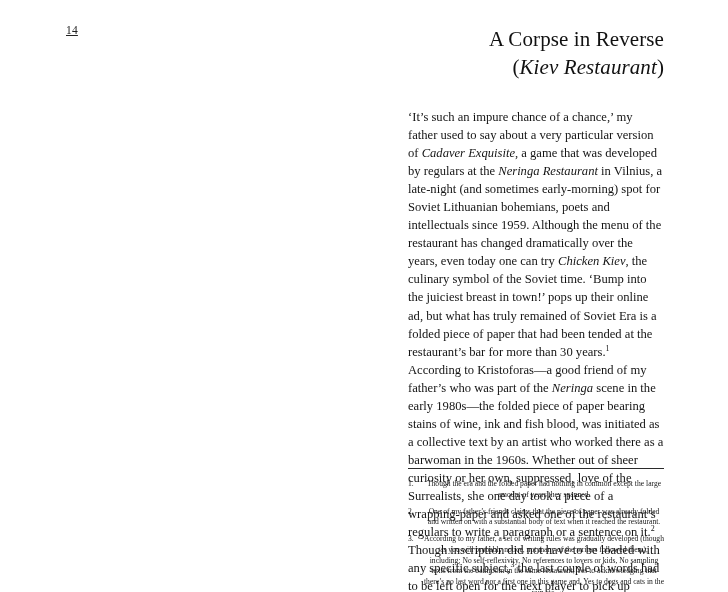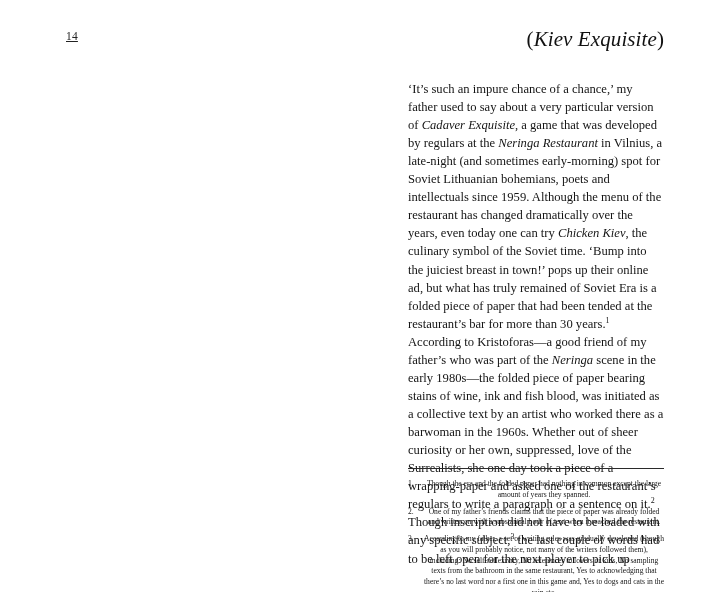--- a/index.html
+++ b/index.html
@@ -15,21 +15,21 @@
     overflow: hidden;
   }
   .page {
     position: relative;
     width: 728px;
     height: 592px;
   }
   .folio {
     position: absolute;
     left: 66px;
-    top: 30px;
+    top: 24px;
     font-size: 11.5px;
     color: #222;
     letter-spacing: 0.2px;
     text-decoration: underline;
   }
   .content {
     position: absolute;
     left: 408px;
     top: 26px;
     width: 256px;
@@ -100,21 +100,22 @@
 </head>
 <body>
 
 <div class="page">
 
   <div class="folio">14</div>
 
   <div class="content">
 
     <div class="title-block">
-      <div class="title-line sub"><span class="paren">(</span><span>Kiev Exquisite</span><span class="paren">)</span></div>
+      <div class="title-line">A Corpse in Reverse</div>
+      <div class="title-line sub"><span class="paren">(</span><span>Kiev Restaurant</span><span class="paren">)</span></div>
     </div>
 
     <div class="body-text">‘It’s such an impure chance of a chance,’ my father used to say about a very particular version of <i>Cadaver Exquisite</i>, a game that was developed by regulars at the <i>Neringa Restaurant</i> in Vilnius, a late-night (and sometimes early-morning) spot for Soviet Lithuanian bohemians, poets and intellectuals since 1959. Although the menu of the restaurant has changed dramatically over the years, even today one can try <i>Chicken Kiev</i>, the culinary symbol of the Soviet time. ‘Bump into the juiciest breast in town!’ pops up their online ad, but what has truly remained of Soviet Era is a folded piece of paper that had been tended at the restaurant’s bar for more than 30 years.<sup>1</sup> According to Kristoforas—a good friend of my father’s who was part of the <i>Neringa</i> scene in the early 1980s—the folded piece of paper bearing stains of wine, ink and fish blood, was initiated as a collective text by an artist who worked there as a barwoman in the 1960s. Whether out of sheer curiosity or her own, suppressed, love of the Surrealists, she one day took a piece of a wrapping-paper and asked one of the restaurant’s regulars to write a paragraph or a sentence on it.<sup>2</sup> Though inscription did not have to be loaded with any specific subject,<sup>3</sup> the last couple of words had to be left open for the next player to pick up</div>
 
   </div>
 
   <div class="rule"></div>
 
   <div class="notes">
     <div class="note">

